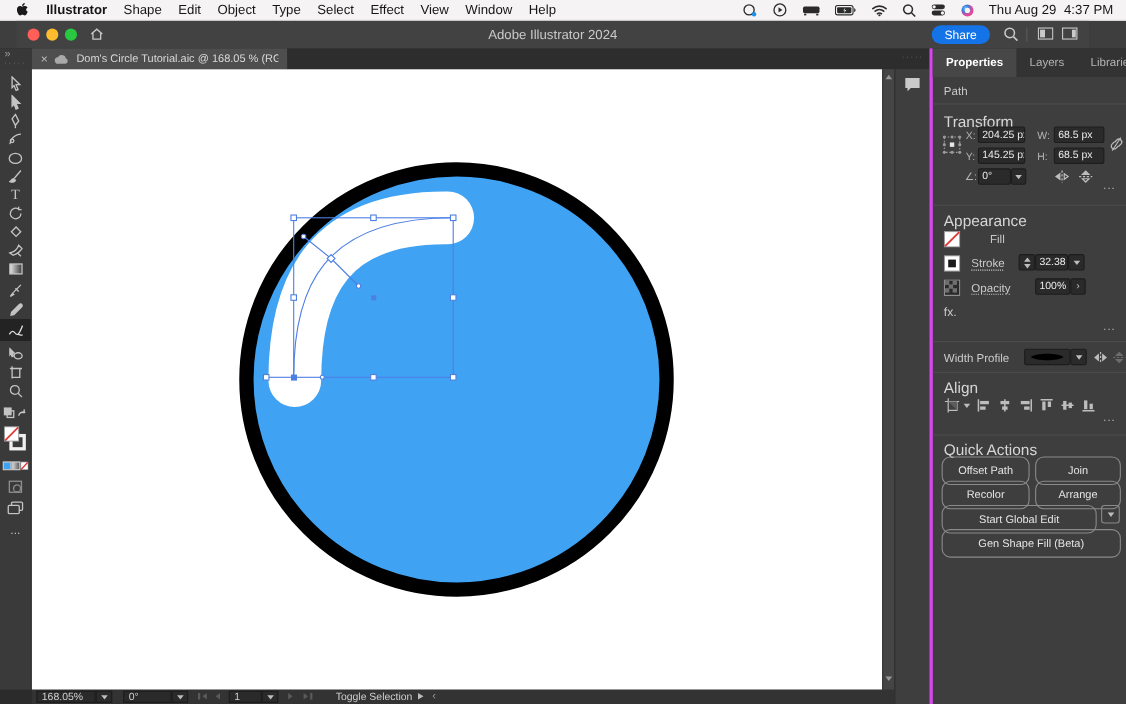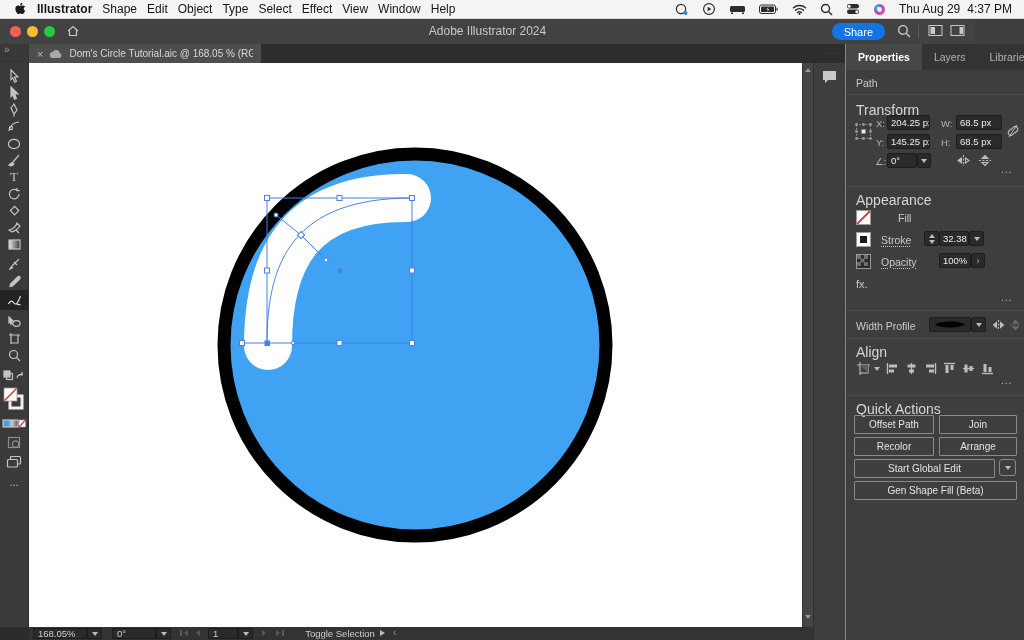--- a/index.html
+++ b/index.html
@@ -7,27 +7,27 @@
        font-family:"Liberation Sans","DejaVu Sans",sans-serif;background:#3e3e3e;
        -webkit-font-smoothing:antialiased}
   .abs{position:absolute}
   .f{display:flex;align-items:center}
   svg{display:block}
 
   
   #menubar{left:0;top:0;width:1024px;height:19px;background:#f5f3f3;color:#161616;
            font-size:12px;display:flex;align-items:center;justify-content:space-between;
            border-bottom:1px solid #d8d6d6;box-sizing:border-box;padding:0 12px 0 14px}
-  #menubar .left{display:flex;align-items:flex-start;gap:10px}
+  #menubar .left{display:flex;align-items:flex-start;gap:15px}
   #menubar .left .app{font-weight:bold}
   #menubar .right{display:flex;align-items:center;gap:13px}
   #menubar .right .dt{display:flex;gap:7px}
 
   
-  #titlebar{left:0;top:19px;width:975px;height:25px;background:#424242;color:#cfcfcf}
+  #titlebar{left:15px;top:19px;width:975px;height:25px;background:#424242;color:#cfcfcf}
   .traffic{position:absolute;top:7px;width:11px;height:11px;border-radius:50%}
   #win-title{position:absolute;left:0;right:0;top:5px;text-align:center;font-size:12px;color:#c9c9c9}
   #share-btn{position:absolute;right:90px;top:4px;height:17px;padding:0 12px;background:#1473e6;
              color:#fff;font-size:11px;border-radius:9px;display:flex;align-items:center}
   .tb-icon{position:absolute;top:5px;color:#c9c9c9}
 
   
   #tabbar{left:0;top:44px;width:1024px;height:19px;background:#2d2d2d}
   #tool-header{position:absolute;left:0;top:0;width:29px;height:19px;background:#383838;
                color:#9a9a9a;font-size:8px;line-height:9px;padding:1px 0 0 4px;box-sizing:border-box}
@@ -45,35 +45,35 @@
   .tool svg{stroke:#c4c4c4;fill:none;stroke-width:1.2}
 
   
   #canvas{left:29px;top:63px;width:773px;height:564px;background:#ffffff;overflow:hidden}
 
   
   #vscroll{left:802px;top:63px;width:11px;height:564px;background:#454545;border-left:1px solid #373737;box-sizing:border-box}
   .tri-up{width:0;height:0;border-left:3px solid transparent;border-right:3px solid transparent;border-bottom:4px solid #9a9a9a}
   .tri-dn{width:0;height:0;border-left:3px solid transparent;border-right:3px solid transparent;border-top:4px solid #9a9a9a}
   #dock{left:813px;top:63px;width:32px;height:577px;background:#3e3e3e;border-left:1px solid #2e2e2e;box-sizing:border-box}
-  #panel{left:845px;top:44px;width:179px;height:596px;background:#3e3e3e;border-left:1px solid #d946ef;box-sizing:border-box;color:#c9c9c9}
+  #panel{left:845px;top:44px;width:179px;height:596px;background:#3e3e3e;border-left:3px solid #d946ef;box-sizing:border-box;color:#c9c9c9}
 
   #panel-tabs{position:absolute;left:0;top:0;width:179px;height:26px;background:#333333;display:flex;font-size:10.5px}
   .ptab{padding:0 12px;display:flex;align-items:center;color:#b3b3b3}
   .ptab.active{background:#474747;color:#ffffff;font-weight:bold}
   .plabel{font-size:10.5px;color:#c9c9c9}
   .phead{font-size:14px;color:#d6d6d6}
   .pdiv{position:absolute;left:0;width:179px;height:1px;background:#4c4c4c}
   .field{position:absolute;background:#2a2a2a;border:1px solid #1d1d1d;border-radius:2px;
          color:#ececec;font-size:9.5px;display:flex;align-items:center;padding:0 3px;
          box-sizing:border-box;white-space:nowrap;overflow:hidden;height:15px}
   .flabel{position:absolute;font-size:9.5px;color:#b5b5b5}
   .cdown{width:0;height:0;border-left:3px solid transparent;border-right:3px solid transparent;border-top:4px solid #bdbdbd}
   .more{position:absolute;color:#bdbdbd;font-size:10px;letter-spacing:1px}
-  .qbtn{position:absolute;border:1px solid #8a8a8a;border-radius:1px;height:19px;
+  .qbtn{position:absolute;border:1px solid #8a8a8a;border-radius:8px;height:26px;
         display:flex;align-items:center;justify-content:center;font-size:10px;color:#e4e4e4;box-sizing:border-box}
   .chevbox{position:absolute;border:1px solid #8a8a8a;border-radius:3px;height:17px;width:17px;
         display:flex;align-items:center;justify-content:center;box-sizing:border-box}
   .picon svg{stroke:#bdbdbd;fill:none;stroke-width:1.1}
   .picon.dim svg{stroke:#6d6d6d}
 
   
   #statusbar{left:0;top:627px;width:813px;height:13px;background:#333333;color:#cfcfcf;font-size:9.5px}
   #statusbar .box{position:absolute;top:1px;height:11px;background:#2a2a2a;border:1px solid #1d1d1d;
                   display:flex;align-items:center;padding:0 4px;box-sizing:border-box}

